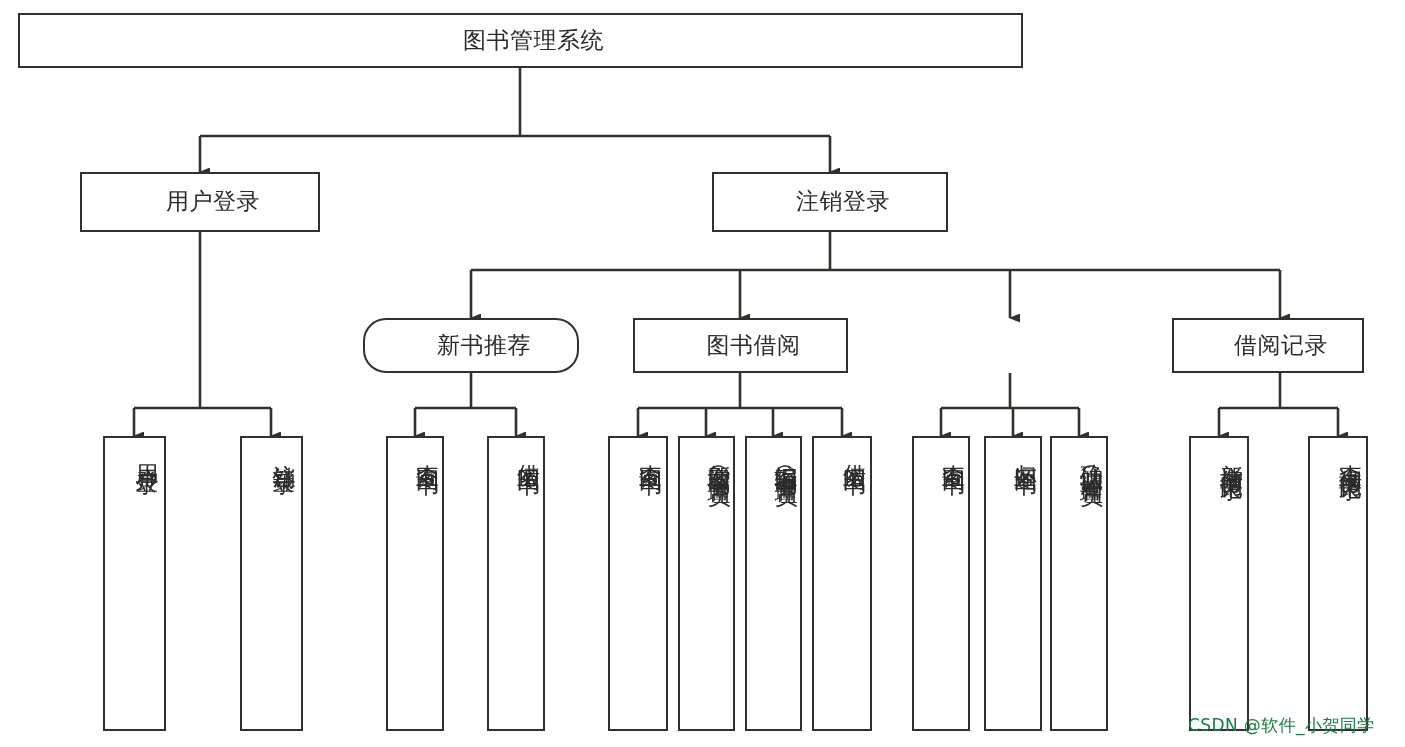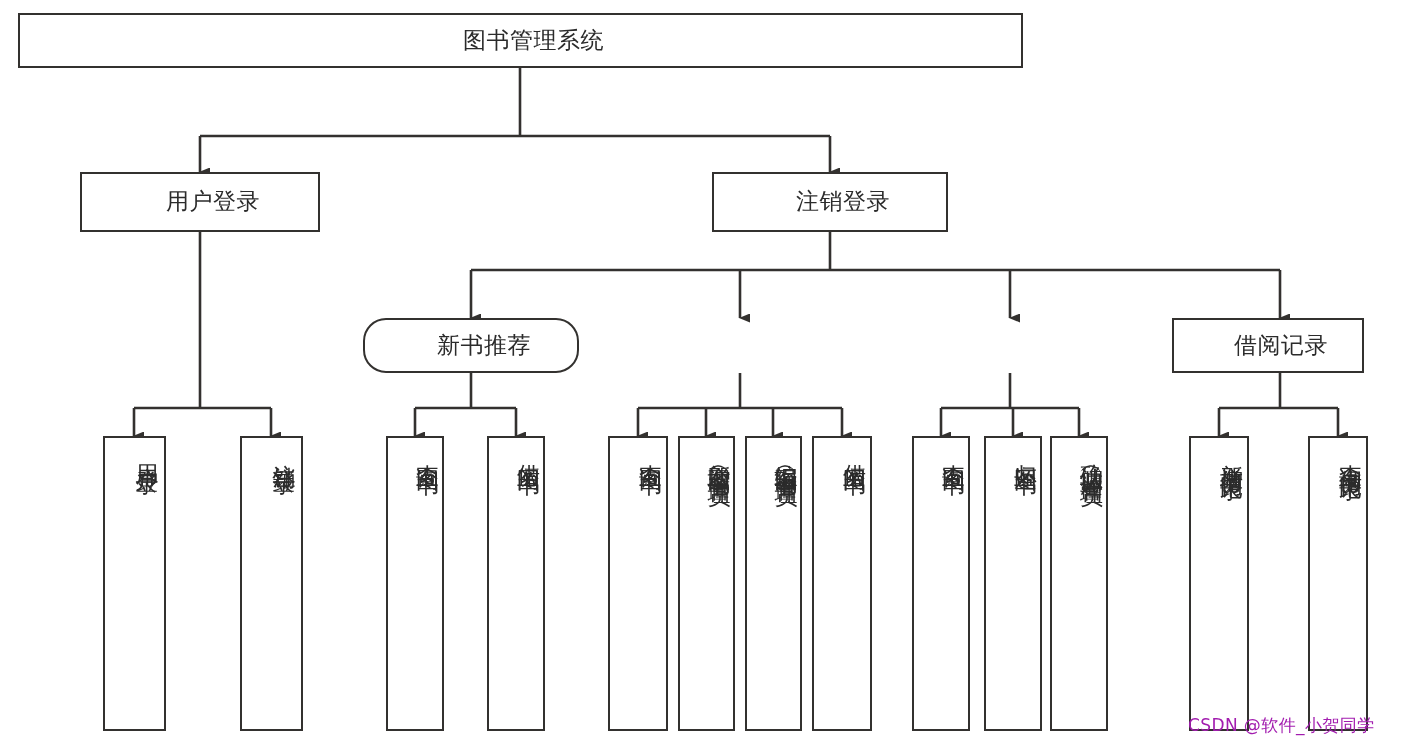--- a/index.html
+++ b/index.html
@@ -64,21 +64,21 @@
     line-height: 1.05;
     letter-spacing: 3px;
     white-space: normal;
     max-height: 100%;
   }
   .watermark {
     position: absolute;
     left: 1188px;
     top: 714px;
     font-size: 17px;
-    color: #a21caf;
+    color: #15803d;
     white-space: nowrap;
     letter-spacing: 0.4px;
     font-family: "DejaVu Sans", "Liberation Sans", sans-serif;
   }
 </style>
 </head>
 <body>
 
 <div id="diagram-root">
 
@@ -132,20 +132,23 @@
   <div class="node horiz" style="left: 80px; top: 172px; width: 240px; height: 60px;">
     <span class="node-label">用户登录</span>
   </div>
   <div class="node horiz" style="left: 712px; top: 172px; width: 236px; height: 60px;">
     <span class="node-label">注销登录</span>
   </div>
 
   <div class="node horiz" style="left: 363px; top: 318px; width: 216px; height: 55px; border-radius: 23px;">
     <span class="node-label">新书推荐</span>
   </div>
+  <div class="node horiz" style="left: 633px; top: 318px; width: 215px; height: 55px;">
+    <span class="node-label">图书借阅</span>
+  </div>
   <div class="node horiz" style="left: 1172px; top: 318px; width: 192px; height: 55px;">
     <span class="node-label">借阅记录</span>
   </div>
 
   <div class="node vert" style="left: 103px; top: 436px; width: 63px; height: 295px;">
     <span class="node-label">用户登录</span>
   </div>
   <div class="node vert" style="left: 240px; top: 436px; width: 63px; height: 295px;">
     <span class="node-label">注销登录</span>
   </div>

